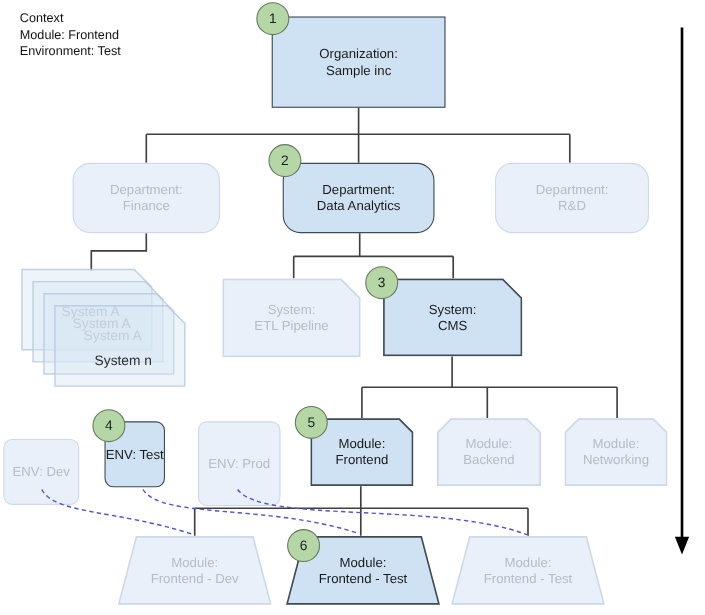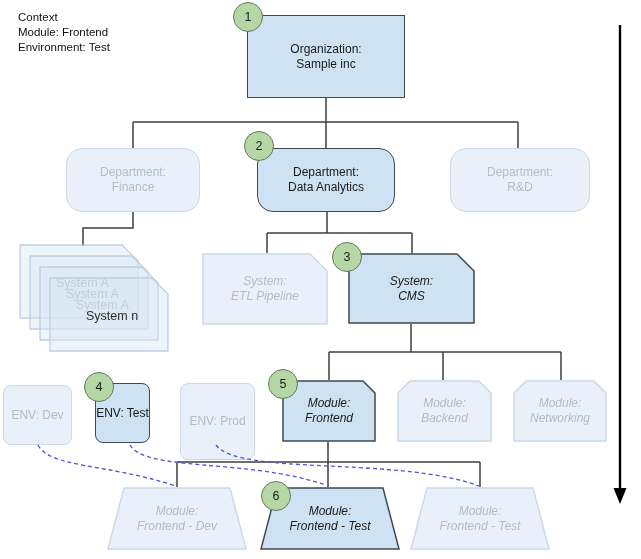--- a/index.html
+++ b/index.html
@@ -24,21 +24,21 @@
   .node.hl { color:#1a1a1a; }
   .node.fd { color: var(--faded-text,#b3bcc7); }
 
   .box.hl { background: var(--highlight-fill,#cfe2f3); border:1.4px solid var(--highlight-border,#3f4a52); }
   .box.fd { background: var(--faded-fill,#e9f0f9); border:1.4px solid var(--faded-border,#ccd9e8); }
   .rounded { border-radius:16px; }
   .rounded-sm { border-radius:8px; }
 
   .shaped { background:none; border:none; }
   .shaped svg.shape { position:absolute; left:0; top:0; }
-  .shaped .label { position:relative; z-index:2;font-style:italic; }
+  .shaped .label { position:relative; z-index:2; }
   .hl-shape { fill: var(--highlight-fill,#cfe2f3); stroke: var(--highlight-border,#3f4a52); stroke-width:1.5; }
   .fd-shape { fill: var(--faded-fill,#e9f0f9); stroke: var(--faded-border,#ccd9e8); stroke-width:1.5; }
   .stack-shape { fill:#d8e6f5; fill-opacity:0.45; stroke:#b6c8de; stroke-opacity:0.85; stroke-width:1.3; }
 
   .badge {
     position:absolute; width:30px; height:30px; border-radius:50%;
     background: var(--badge-fill,#b5d7a5); border:1.4px solid var(--badge-border,#66785e);
     display:flex; align-items:center; justify-content:center;
     font-size:12.5px; color:#15211a; z-index:5; box-sizing:border-box;
   }
@@ -98,21 +98,21 @@
   <div>
     <svg class="layer" width="641" height="559">
       <polygon class="stack-shape" points="20,245 122,245 138,261 138,318 20,318"></polygon>
       <polygon class="stack-shape" points="30,256 132,256 148,272 148,329 30,329"></polygon>
       <polygon class="stack-shape" points="40,267 142,267 158,283 158,340 40,340"></polygon>
       <polygon class="stack-shape" points="50,278 152,278 168,294 168,351 50,351"></polygon>
     </svg>
     <span class="stack-label" style="left:56px;top:276px">System A</span>
     <span class="stack-label" style="left:66px;top:287px">System A</span>
     <span class="stack-label" style="left:76px;top:298px">System A</span>
-    <span class="stack-label last" style="left:86px;top:309px">System n</span>
+    <span class="stack-label last" style="left:86px;top:321px">System n</span>
   </div>
 
   <div class="node fd shaped" style="left:202px;top:253px;width:126px;height:72px">
     <svg class="shape" width="126" height="72">
         <polygon class="fd-shape" points="1,1 108,1 125,18 125,71 1,71"></polygon>
       </svg>
     <div class="label">
       <span>System:</span>
       <span>ETL Pipeline</span>
     </div>
@@ -120,21 +120,21 @@
   <div class="node hl shaped" style="left:348px;top:253px;width:127px;height:71px">
     <svg class="shape" width="127" height="71">
         <polygon class="hl-shape" points="1,1 109,1 126,18 126,70 1,70"></polygon>
       </svg>
     <div class="label">
       <span>System:</span>
       <span>CMS</span>
     </div>
   </div>
 
-  <div class="node box fd rounded-sm" style="left:3px;top:385px;width:69px;height:60px">
+  <div class="node box fd rounded-sm" style="left:3px;top:399px;width:69px;height:60px">
     <div class="label">
         <span>ENV: Dev</span>
       </div>
   </div>
   <div class="node box hl rounded-sm" style="left:95px;top:383px;width:55px;height:60px">
     <div class="label">
         <span>ENV: Test</span>
       </div>
   </div>
   <div class="node box fd rounded-sm" style="left:180px;top:383px;width:75px;height:77px">

